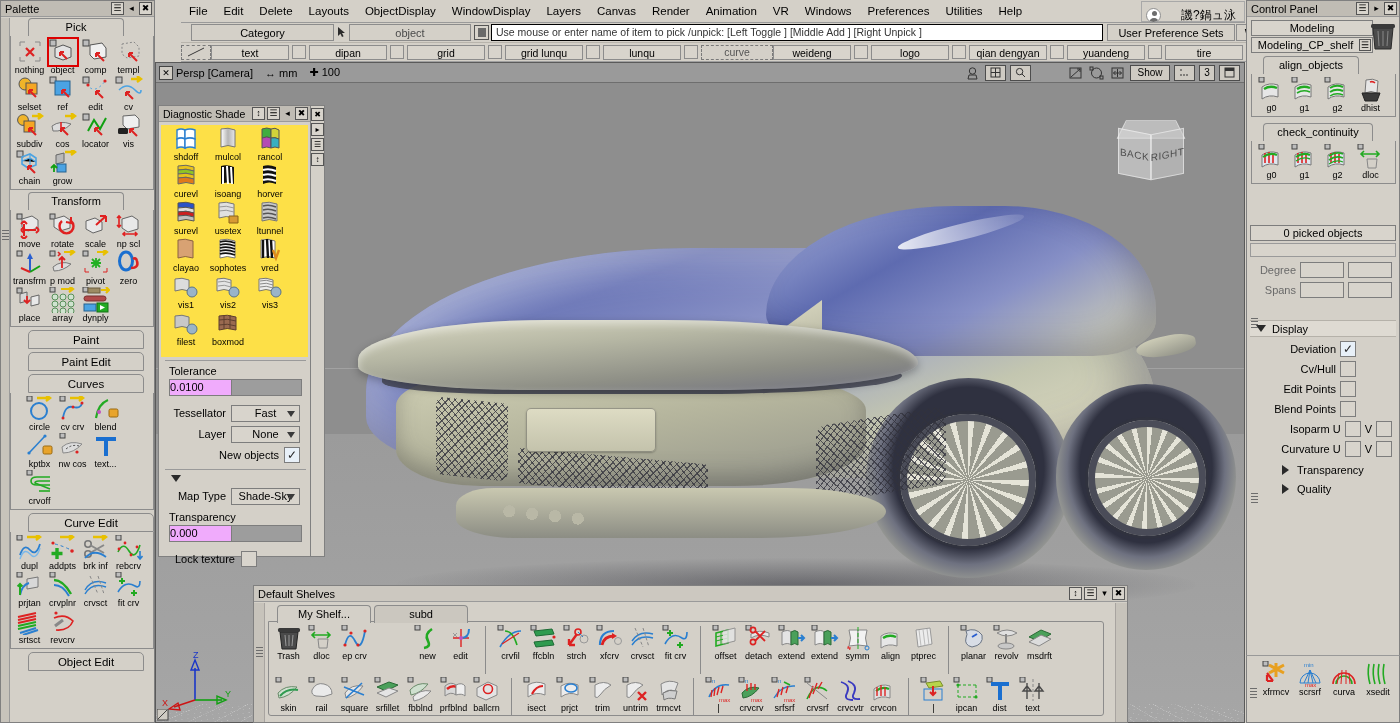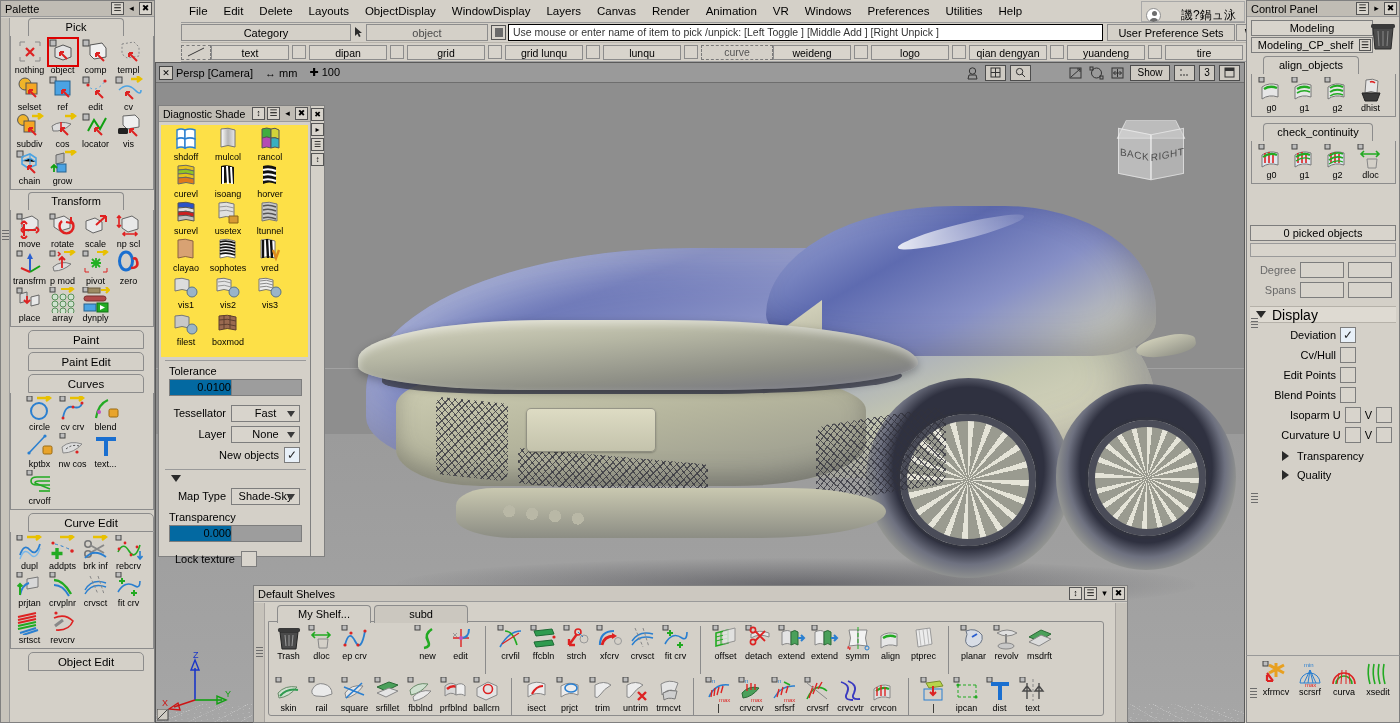--- a/index.html
+++ b/index.html
@@ -394,21 +394,21 @@
     width: 13px; height: 13px; margin: 2px auto 0 auto;
     border: 1px solid #555; background: #d8d4cc;
     display: flex; align-items: center; justify-content: center; font-size: 8px;
   }
   .ctrlrow { display: flex; align-items: center; margin: 3px 6px; height: 18px; }
   .ctrlrow .lab { width: 60px; font-size: 11px; text-align: right; padding-right: 5px; }
   .slider-field {
     display: flex; height: 17px; border: 1px solid #7d7d7d; flex: 1;
   }
   .slider-field .val {
-    width: 62px; background: #0369a1; text-align: right; font-size: 11px; line-height: 15px;
+    width: 62px; background: #f0abfc; text-align: left; font-size: 11px; line-height: 15px;
     border-right: 1px solid #7d7d7d;
   }
   .slider-field .track { flex: 1; background: #9d9d9d; }
   .combo {
     flex: 1; height: 17px; background: #d8d4cc;
     border: 1px solid #7d7d7d;
     display: flex; align-items: center; justify-content: center;
     position: relative; font-size: 11px;
   }
   .combo .caret {
@@ -436,21 +436,21 @@
     display: flex; align-items: center; justify-content: flex-end;
     margin: 3px 4px; gap: 4px; height: 17px;
   }
   .cp-row .lab { font-size: 11px; }
   .cp-inp {
     width: 44px; height: 16px; background: #d8d4cc; border: 1px solid #7d7d7d;
   }
   .section-hdr {
     display: flex; align-items: center; gap: 6px;
     background: #dedad2; border-top: 1px solid #b5b1a9; border-bottom: 1px solid #b5b1a9;
-    height: 17px; padding-left: 6px; font-size: 14px;
+    height: 17px; padding-left: 6px; font-size: 11px; margin-top: 14px;
   }
   .tri { width: 0; height: 0; }
   .tri.down { border-left: 5px solid transparent; border-right: 5px solid transparent; border-top: 7px solid #2a2a2a; }
   .tri.right { border-top: 5px solid transparent; border-bottom: 5px solid transparent; border-left: 7px solid #2a2a2a; }
   .trash-can {
     position: absolute; right: 3px; top: 20px; width: 26px; height: 30px;
   }
 
   
   #shelf { left: 253px; top: 585px; width: 875px; height: 138px; }
@@ -490,21 +490,21 @@
     <div class="menuitem">Utilities</div>
     <div class="menuitem">Help</div>
 
     <div id="userbadge">
       <span class="avatar-circ"></span>
       <span>譏?鍋ュ泳</span>
     </div>
   </div>
 
   <div id="pickrow">
-    <div class="fieldbox" style="width:170px;margin-left:0;">Category</div>
+    <div class="fieldbox" style="width:143px;margin-left:10px;">Category</div>
     <div style="width:14px;position:relative;">
       <svg width="14" height="14" viewBox="0 0 14 14">
           <path d="M3 2 L3 11 L5.4 8.7 L7 12 L8.6 11.2 L7 8 L10 8 Z" fill="#2b2b2b"></path>
         </svg>
     </div>
     <div class="fieldbox" style="width:122px;color:#4a4a4a;">object</div>
     <div class="sq-icon">
         <span class="inner"></span>
       </div>
     <div class="prompt">Use mouse or enter name of item to pick /unpick: [Left Toggle ] [Middle Add ] [Right Unpick ]</div>

